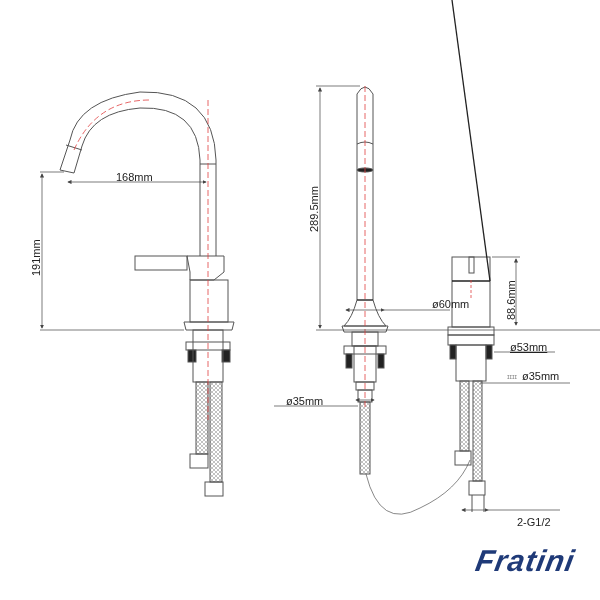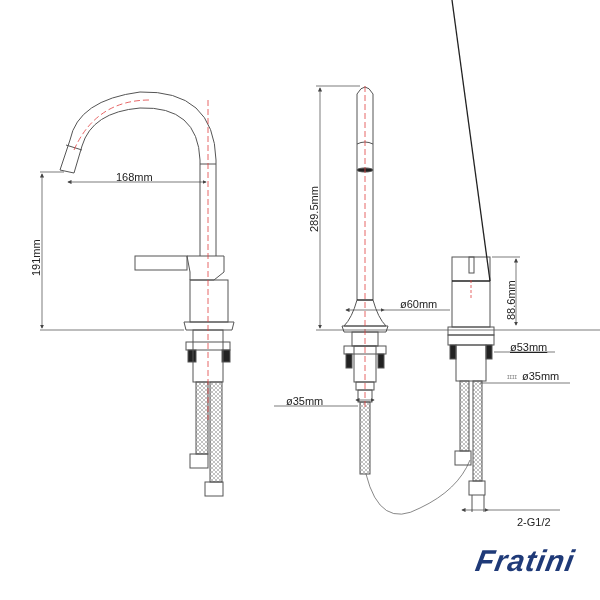--- a/index.html
+++ b/index.html
@@ -111,21 +111,21 @@
     <line x1="494" y1="352" x2="555" y2="352"></line>
     <line x1="480" y1="383" x2="570" y2="383"></line>
     <line x1="462" y1="510" x2="488" y2="510" marker-start="url(#arr)" marker-end="url(#arr)"></line>
     <line x1="488" y1="510" x2="560" y2="510"></line>
   </g>
 </svg>
 
 <span class="lbl" style="left:116px;top:171px;">168mm</span>
 <span class="lbl vert" style="left:30px;top:276px;">191mm</span>
 <span class="lbl vert" style="left:308px;top:232px;">289.5mm</span>
-<span class="lbl" style="left:400px;top:298px;">ø60mm</span>
+<span class="lbl" style="left:432px;top:298px;">ø60mm</span>
 <span class="lbl vert" style="left:505px;top:320px;">88.6mm</span>
 <span class="lbl" style="left:510px;top:341px;text-decoration:underline;">ø53mm</span>
 <span class="tiny" style="left:507px;top:373px;">ɪɪɪɪ</span>
 <span class="lbl" style="left:522px;top:370px;">ø35mm</span>
 <span class="lbl" style="left:286px;top:395px;">ø35mm</span>
 <span class="lbl" style="left:517px;top:516px;">2-G1/2</span>
 
 <span class="logo">Fratini</span>
 </div>
 

